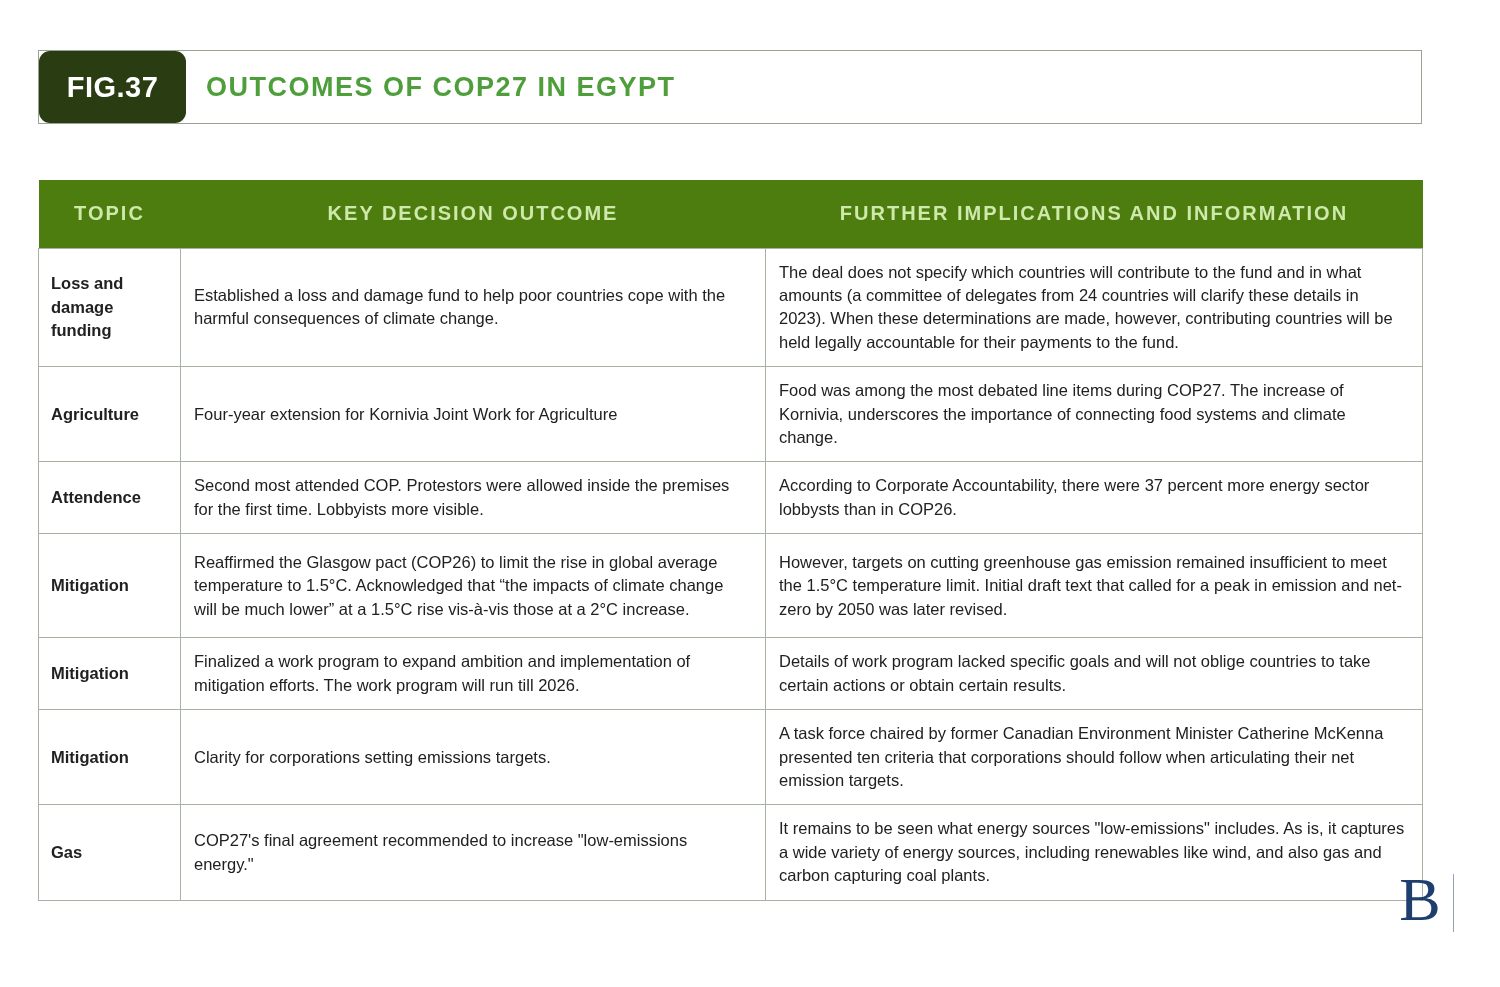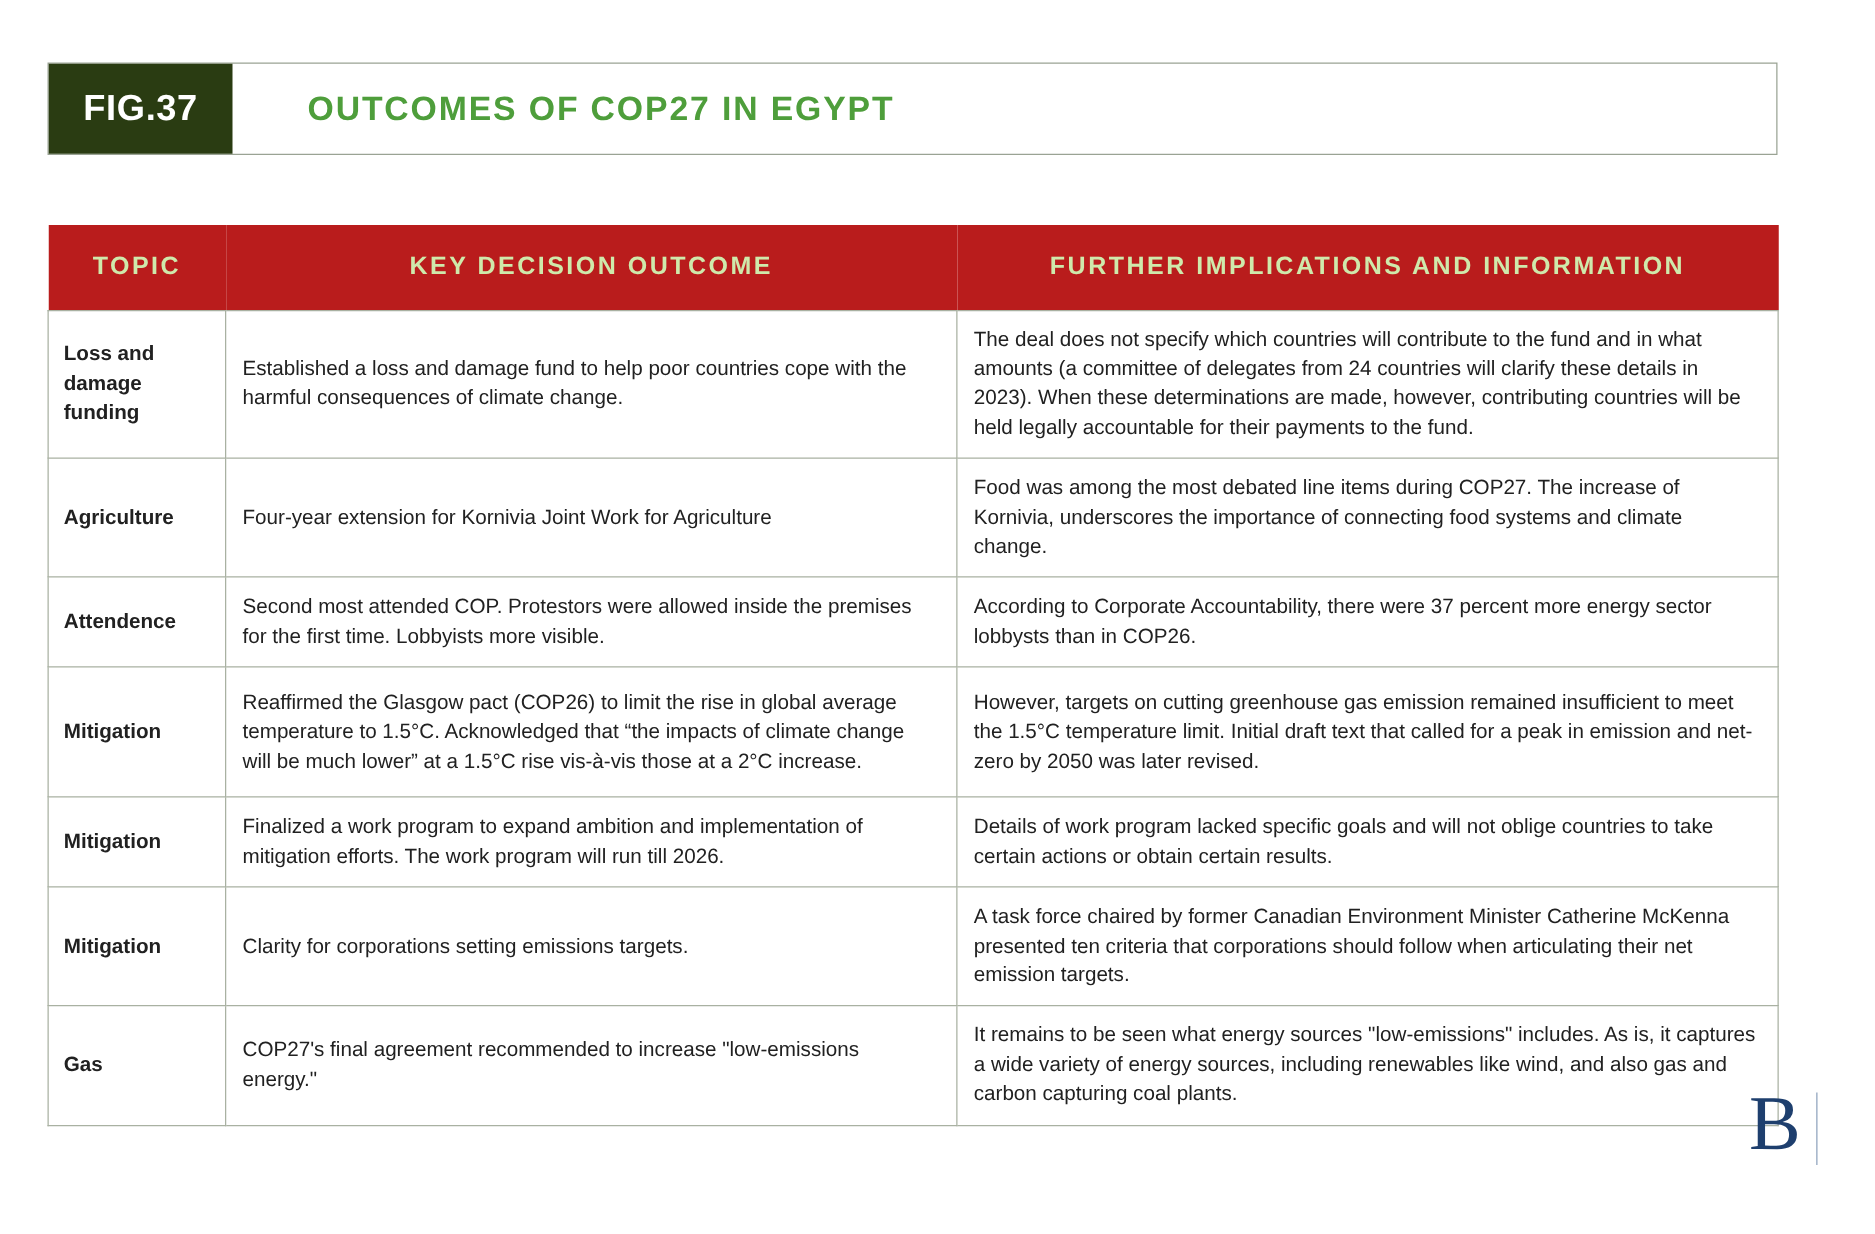--- a/index.html
+++ b/index.html
@@ -30,45 +30,46 @@
     width: 147px;
     background: #2a3c12;
     color: #ffffff;
     display: flex;
     align-items: center;
     justify-content: center;
     font-weight: bold;
     font-size: 29px;
     letter-spacing: 0.5px;
     flex-shrink: 0;
+    border-radius: 11px;
   }
   .fig-title {
     display: flex;
     align-items: center;
-    padding-left: 60px;
+    padding-left: 20px;
     color: #4e9e3b;
     font-weight: bold;
     font-size: 27px;
     letter-spacing: 1.5px;
   }
 
   
   .cop-table {
     position: absolute;
     left: 38px; top: 180px;
     width: 1384px;
     border-collapse: collapse;
     table-layout: fixed;
   }
   .cop-table col.c1 { width: 142px; }
   .cop-table col.c2 { width: 585px; }
   .cop-table col.c3 { width: 657px; }
 
   .cop-table thead th {
-    background: #b91c1c;
+    background: #4d7c0f;
     color: #cfe9ab;
     font-weight: bold;
     font-size: 20px;
     letter-spacing: 2px;
     height: 68px;
     text-align: center;
     vertical-align: middle;
     border: none;
     padding: 0 6px;
     margin-top: 47px;

